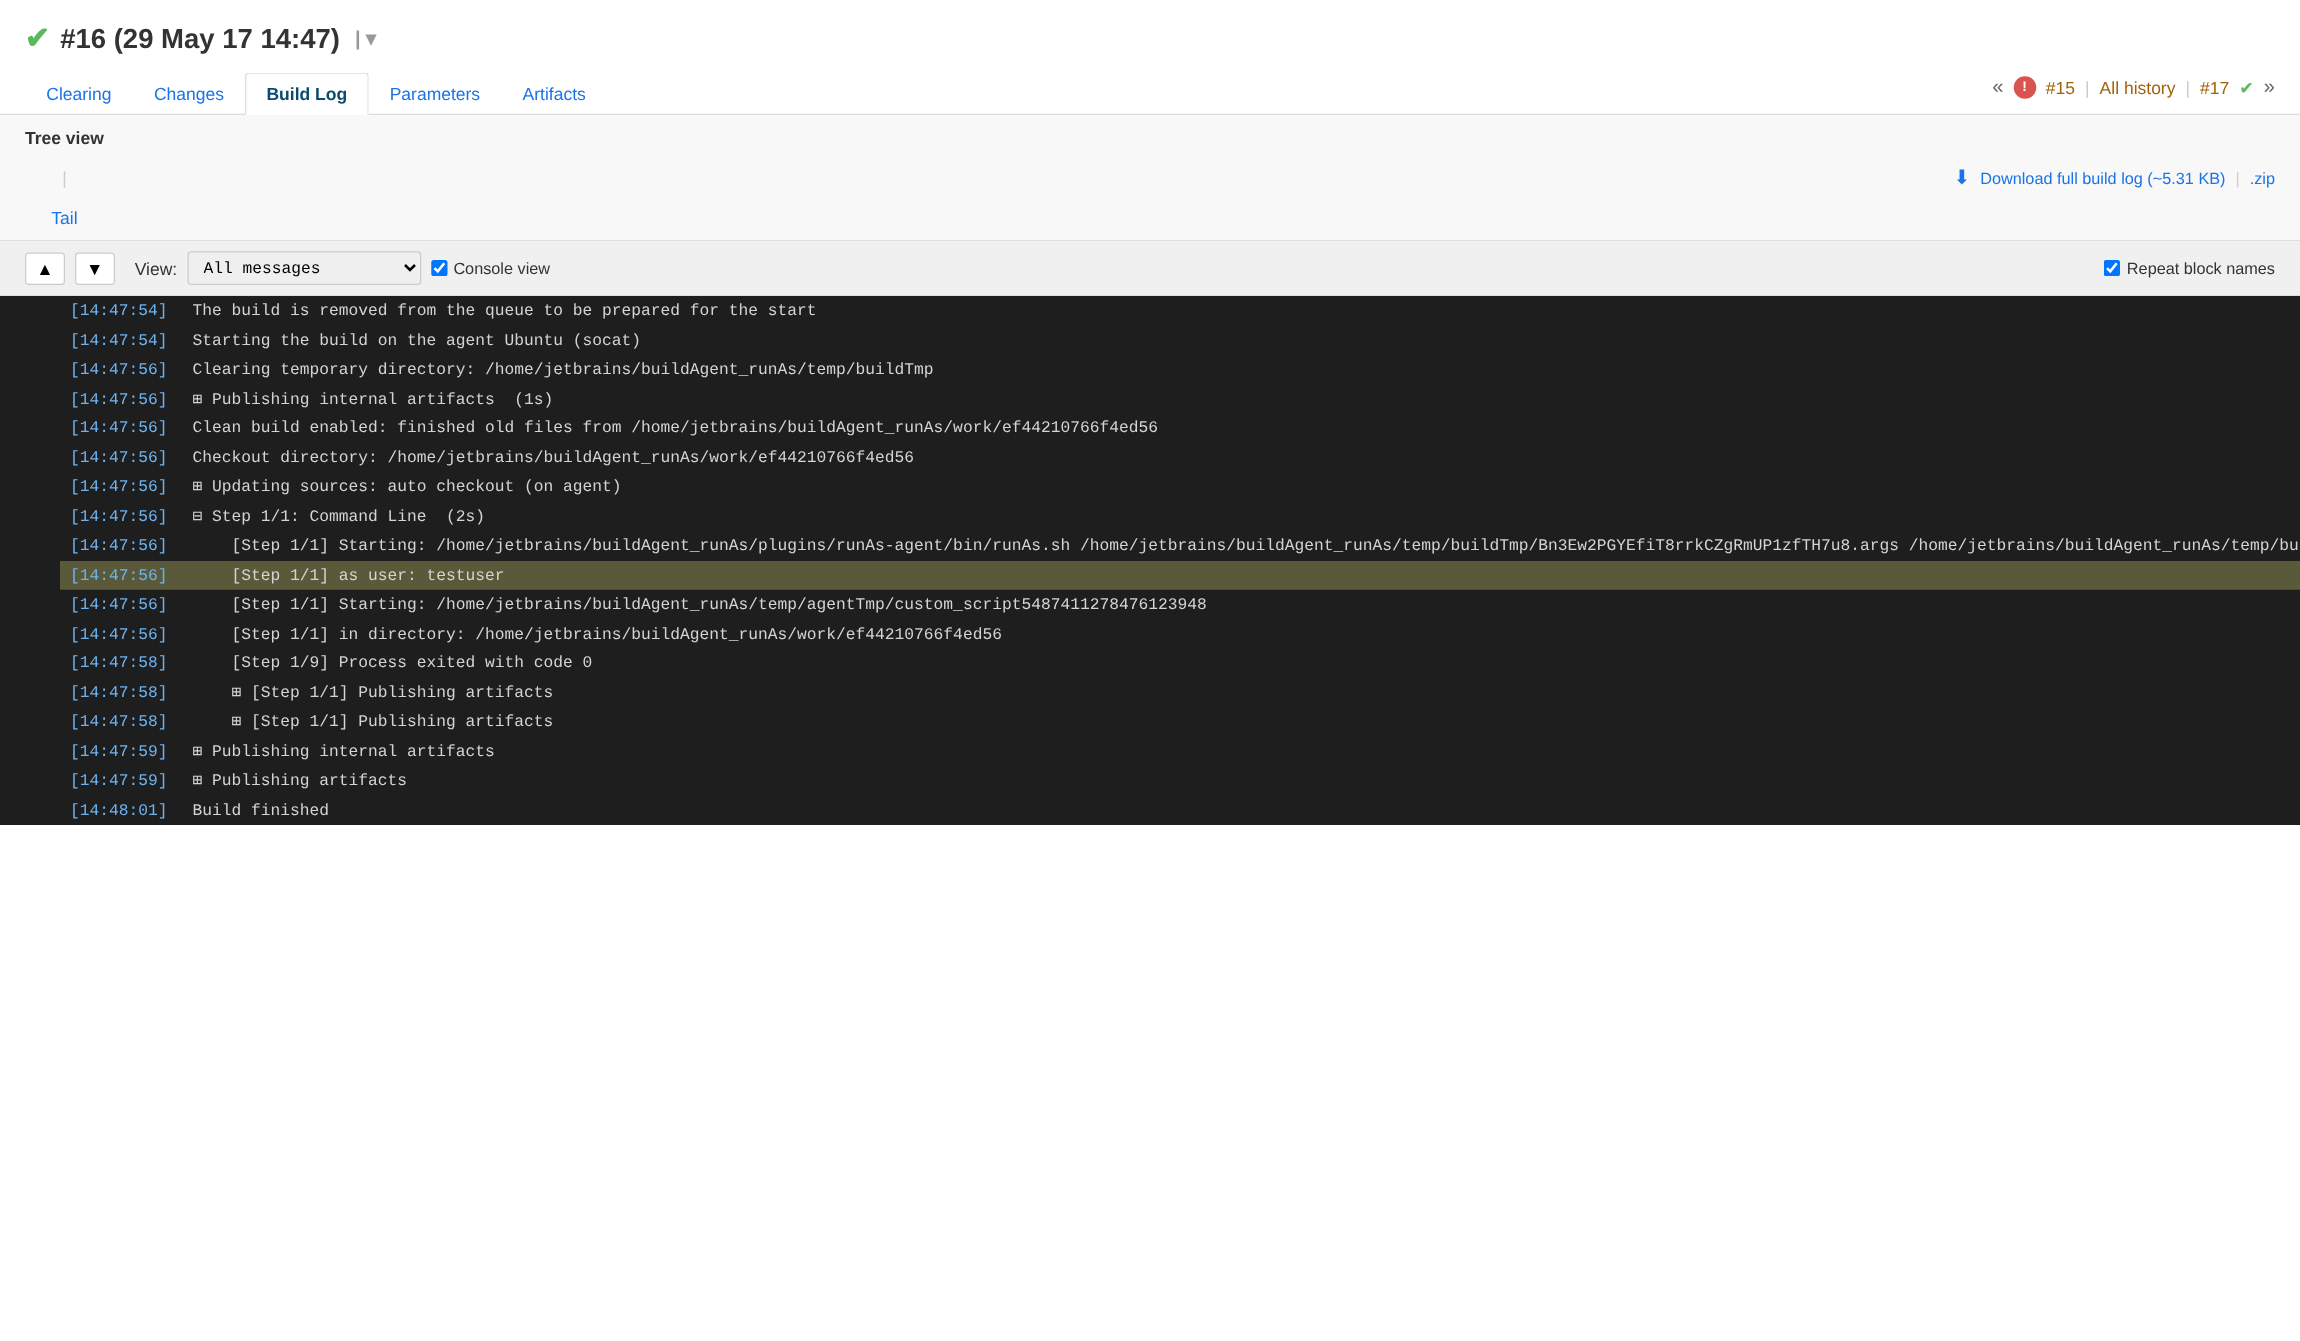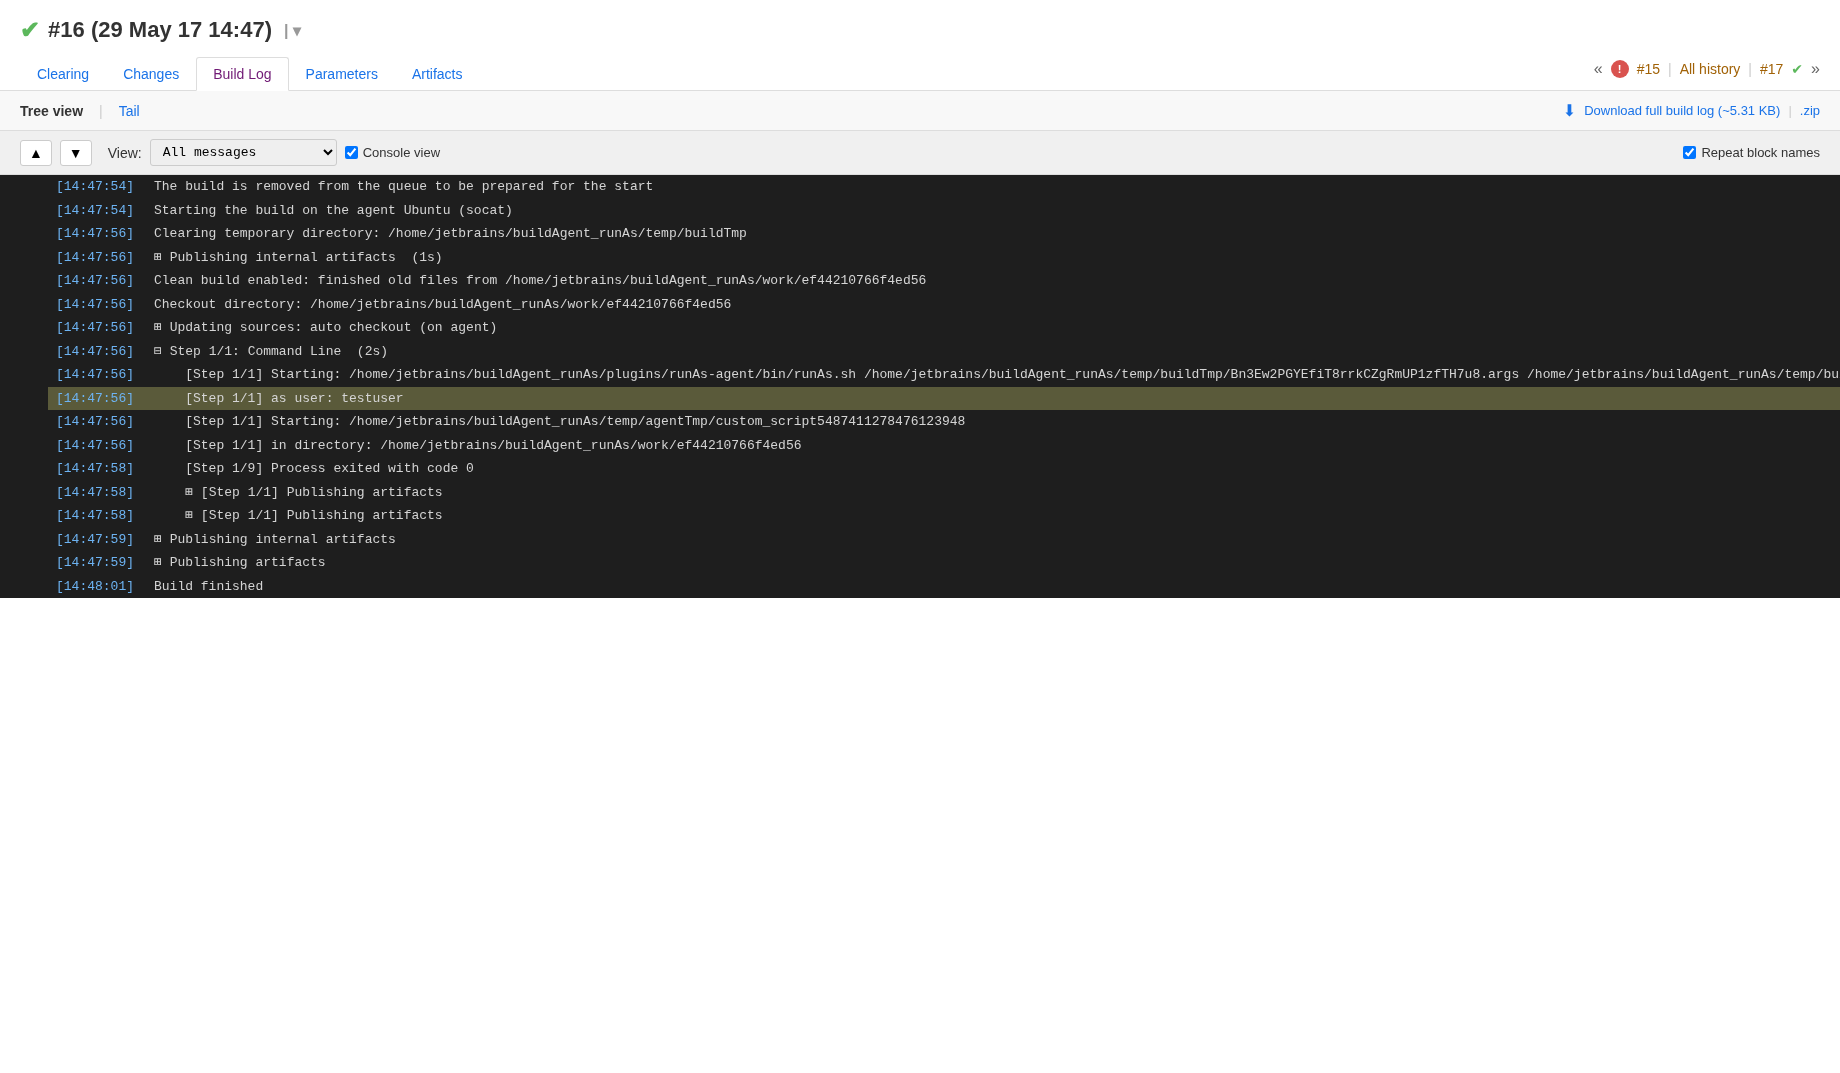--- a/index.html
+++ b/index.html
@@ -8,31 +8,31 @@
     
     .header { padding: 16px 20px 0 20px; border-bottom: 1px solid #ddd; }
     .build-title { display: flex; align-items: center; gap: 8px; margin-bottom: 12px; font-size: 22px; font-weight: bold; }
     .build-title .green-check { color: #5cb85c; font-size: 24px; }
     .pipe-icon { color: #999; font-size: 16px; margin-left: 4px; cursor: pointer; }
 
     
     .tabs { display: flex; align-items: center; justify-content: space-between; }
     .tabs-left { display: flex; gap: 0; }
     .tab { padding: 8px 16px; cursor: pointer; color: #1a73e8; text-decoration: none; font-size: 14px; border: 1px solid transparent; border-bottom: none; position: relative; top: 1px; }
-    .tab.active { color: #701a75; border: 1px solid #ddd; border-bottom: 1px solid #fff; background: #fff; border-radius: 3px 3px 0 0; font-weight: normal; }
+    .tab.active { color: #0c4a6e; border: 1px solid #ddd; border-bottom: 1px solid #fff; background: #fff; border-radius: 3px 3px 0 0; font-weight: bold; }
     .tabs-right { display: flex; align-items: center; gap: 8px; padding-bottom: 8px; font-size: 14px; }
     .nav-arrow { color: #666; font-size: 16px; cursor: pointer; }
     .nav-error { background: #d9534f; color: white; border-radius: 50%; width: 18px; height: 18px; display: inline-flex; align-items: center; justify-content: center; font-size: 11px; font-weight: bold; }
     .nav-link { color: #a16207; cursor: pointer; text-decoration: none; }
     .nav-sep { color: #ccc; }
     .nav-success { color: #5cb85c; font-size: 14px; }
 
     
     .toolbar { display: flex; align-items: center; justify-content: space-between; padding: 10px 20px; border-bottom: 1px solid #ddd; background: #f8f8f8; }
-    .toolbar-left { display: flex; align-items: center; gap: 16px; }
+    .toolbar-left { display: flex; align-items: center; gap: 16px; flex-direction: column; }
     .tree-view-link { font-weight: bold; color: #333; cursor: pointer; }
     .tail-link { color: #1a73e8; cursor: pointer; }
     .sep-bar { color: #ccc; }
     .toolbar-right { display: flex; align-items: center; gap: 8px; color: #1a73e8; font-size: 13px; }
     .download-link { color: #1a73e8; cursor: pointer; text-decoration: none; }
 
     
     .filter-bar { display: flex; align-items: center; justify-content: space-between; padding: 8px 20px; border-bottom: 1px solid #ddd; background: #f0f0f0; }
     .filter-left { display: flex; align-items: center; gap: 8px; }
     .arrow-btn { border: 1px solid #ccc; background: #fff; padding: 4px 8px; cursor: pointer; font-size: 14px; border-radius: 3px; }

